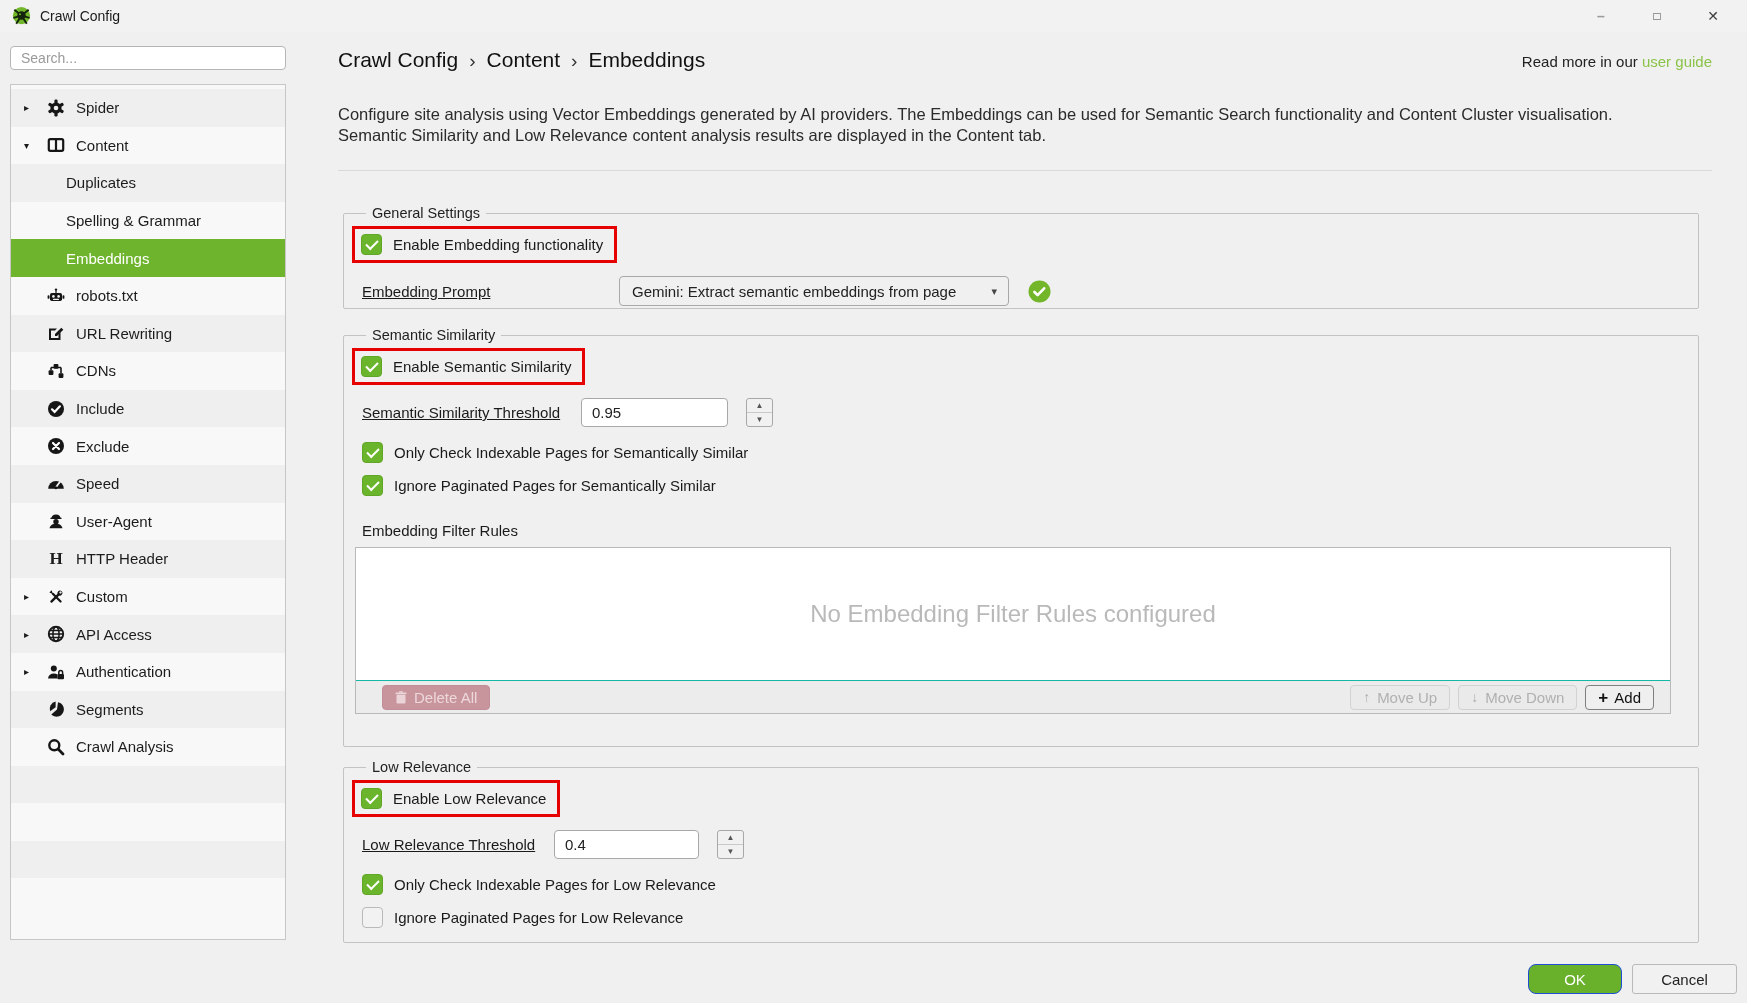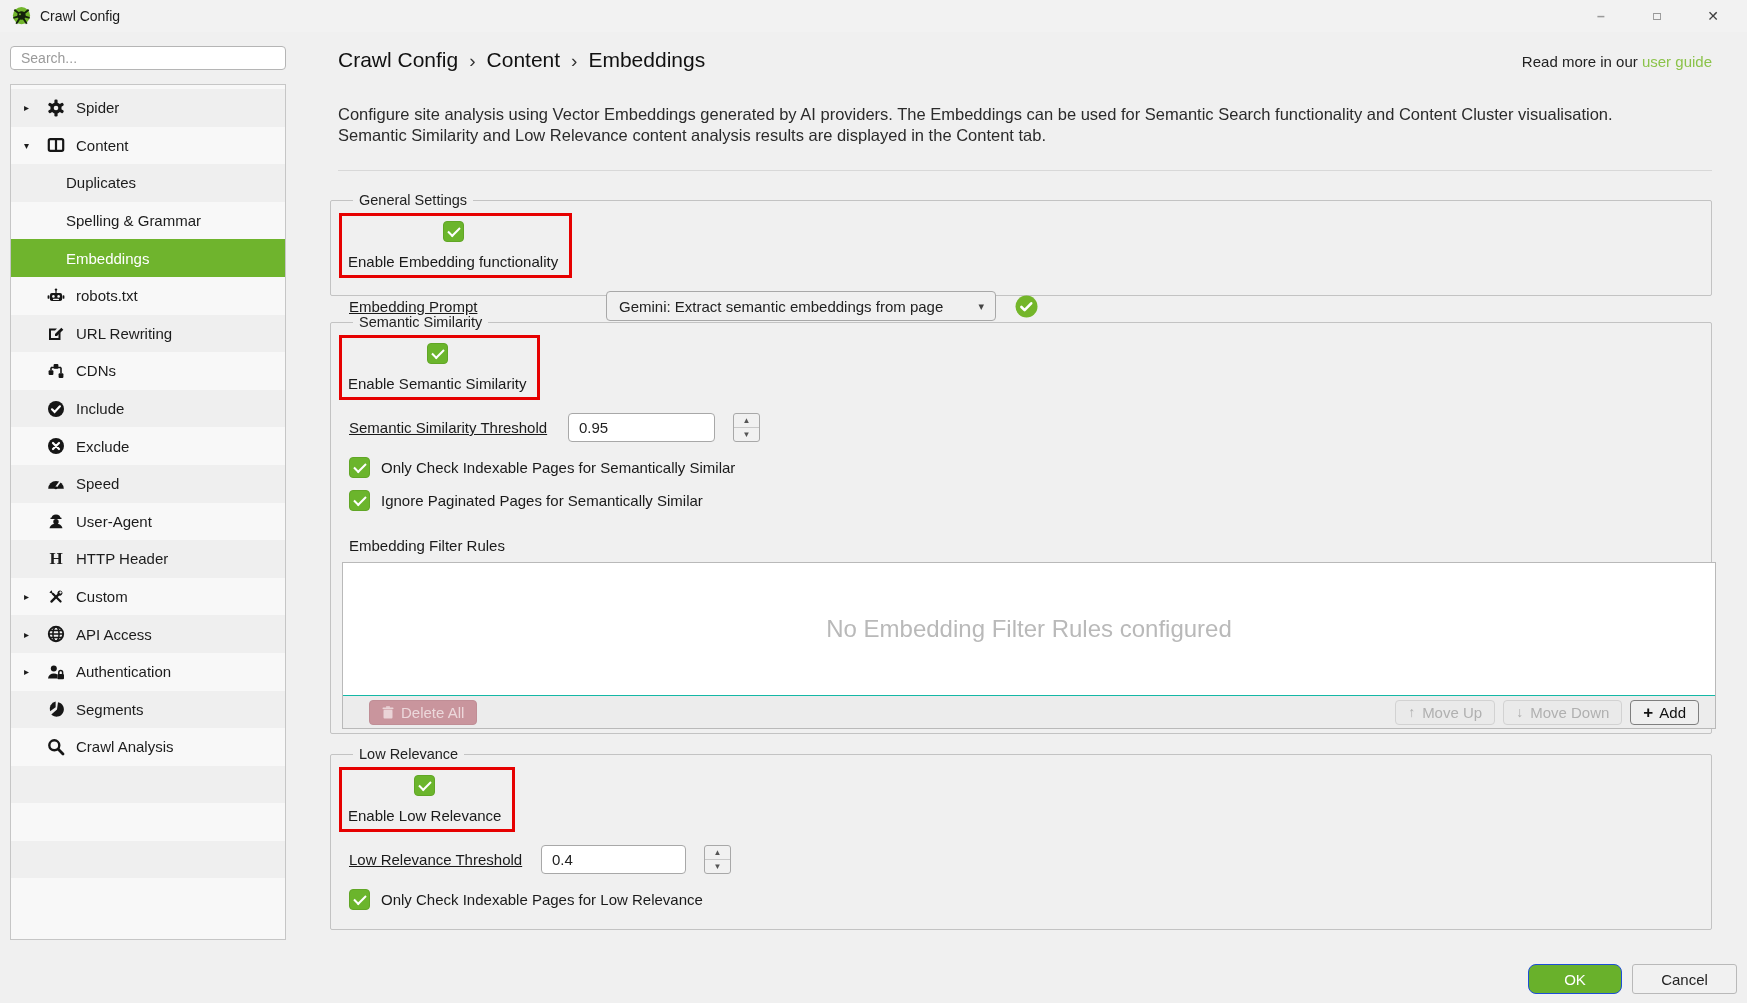--- a/index.html
+++ b/index.html
@@ -32,27 +32,27 @@
   .main{position:absolute;left:330px;top:40px;width:1382px;}
   .header-row{position:absolute;left:8px;right:0;top:8px;display:flex;justify-content:space-between;align-items:baseline;}
   .breadcrumb{font-size:21px;color:#111;display:flex;align-items:baseline;}
   .crumb{cursor:default;}
   .crumb-sep{margin:0 11px;color:#333;font-size:19px;}
   .readmore{font-size:15px;color:#222;}
   .readmore a{color:#8bc34a;text-decoration:none;}
   .description{position:absolute;left:8px;top:64px;font-size:16.5px;line-height:21px;color:#2b2b2b;}
   .topsep{position:absolute;left:8px;right:0;top:130px;height:1px;background:#d8d8d8;}
 
-  fieldset{position:absolute;left:0;right:0;margin:0;border:1px solid #c3c3c3;border-radius:2px;padding:2px 2px 10px 18px;box-sizing:border-box;background:transparent;}
+  fieldset{position:absolute;left:0;right:0;margin:13px;border:1px solid #c3c3c3;border-radius:2px;padding:2px 34px 10px 18px;box-sizing:border-box;background:transparent;}
   fieldset legend{font-size:14.5px;color:#222;padding:0 6px;margin-left:4px;}
   .fs-general{top:152px;height:104px;}
   .fs-semantic{top:274px;height:420px;}
   .fs-lowrel{top:706px;height:184px;}
 
-  .annotate{display:inline-flex;align-items:center;gap:11px;border:3px solid #e60000;padding:5px 11px 5px 6px;margin-left:-10px;margin-top:3px;background:transparent;flex-direction:column;}
+  .annotate{display:inline-flex;align-items:center;gap:11px;border:3px solid #e60000;padding:5px 11px 5px 6px;margin-left:-10px;margin-top:3px;background:transparent;}
   .row{display:flex;align-items:center;}
   .cbrow{margin-top:15px;}
   .cbrow .cblabel{margin-left:11px;font-size:15px;color:#1a1a1a;}
   .annotate .cblabel{font-size:15px;color:#1a1a1a;}
 
   .cb{width:21px;height:21px;box-sizing:border-box;border-radius:4px;position:relative;flex:0 0 auto;}
   .cb.on{background:#6bb52c;border:1px solid #61a626;}
   .cb.on::after{content:"";position:absolute;left:4px;top:5px;width:10px;height:5px;border-left:2.6px solid #fff;border-bottom:2.6px solid #fff;transform:rotate(-45deg);}
   .cb.off{background:#f2f2f2;border:1px solid #b9b9b9;}
 
@@ -443,20 +443,24 @@
             <div class="spin-btn up">▲</div>
             <div class="spin-btn">▼</div>
           </div>
         </div>
       </div>
 
       <div class="row cbrow">
         <span class="cb on"></span>
         <span class="cblabel">Only Check Indexable Pages for Low Relevance</span>
       </div>
+      <div class="row cbrow" style="margin-top:12px;">
+        <span class="cb off"></span>
+        <span class="cblabel">Ignore Paginated Pages for Low Relevance</span>
+      </div>
     </fieldset>
   </div>
 
   <div class="footer">
     <div class="btn-ok">OK</div>
     <div class="btn-cancel">Cancel</div>
   </div>
 
 </div>
 

